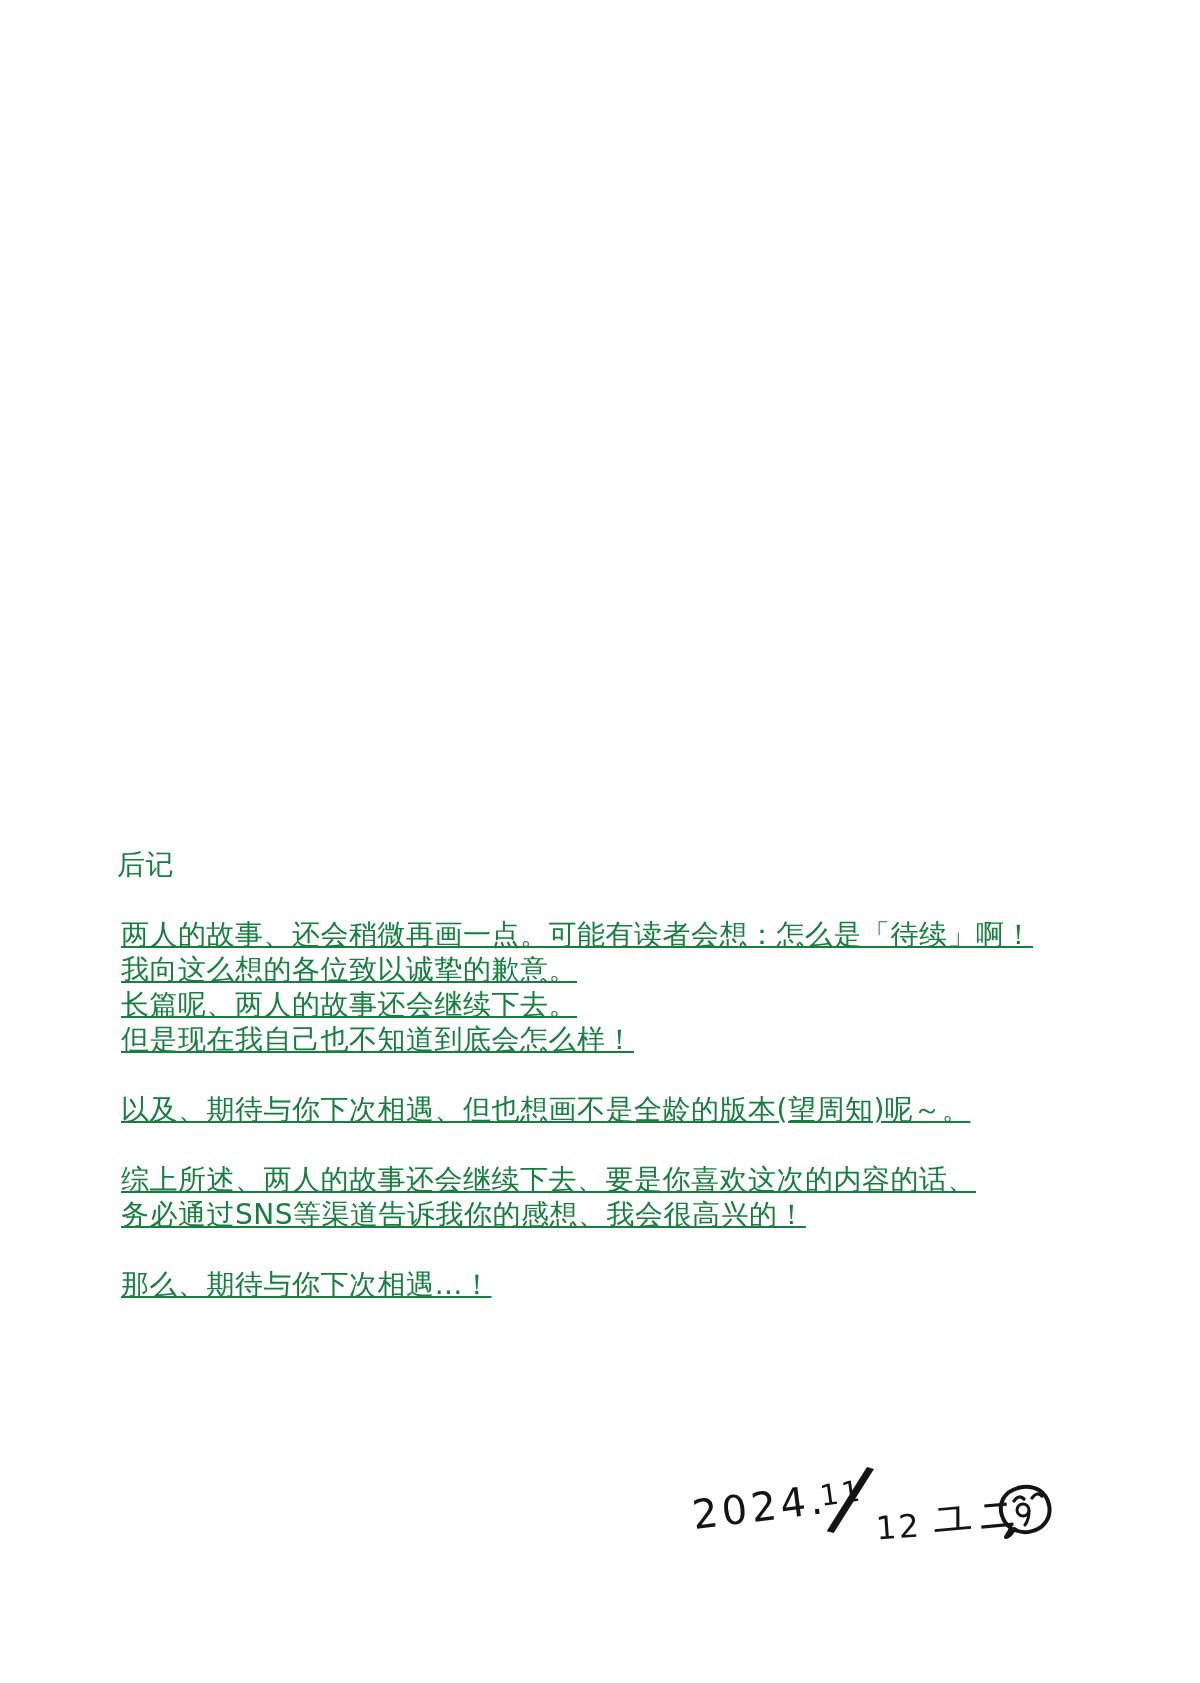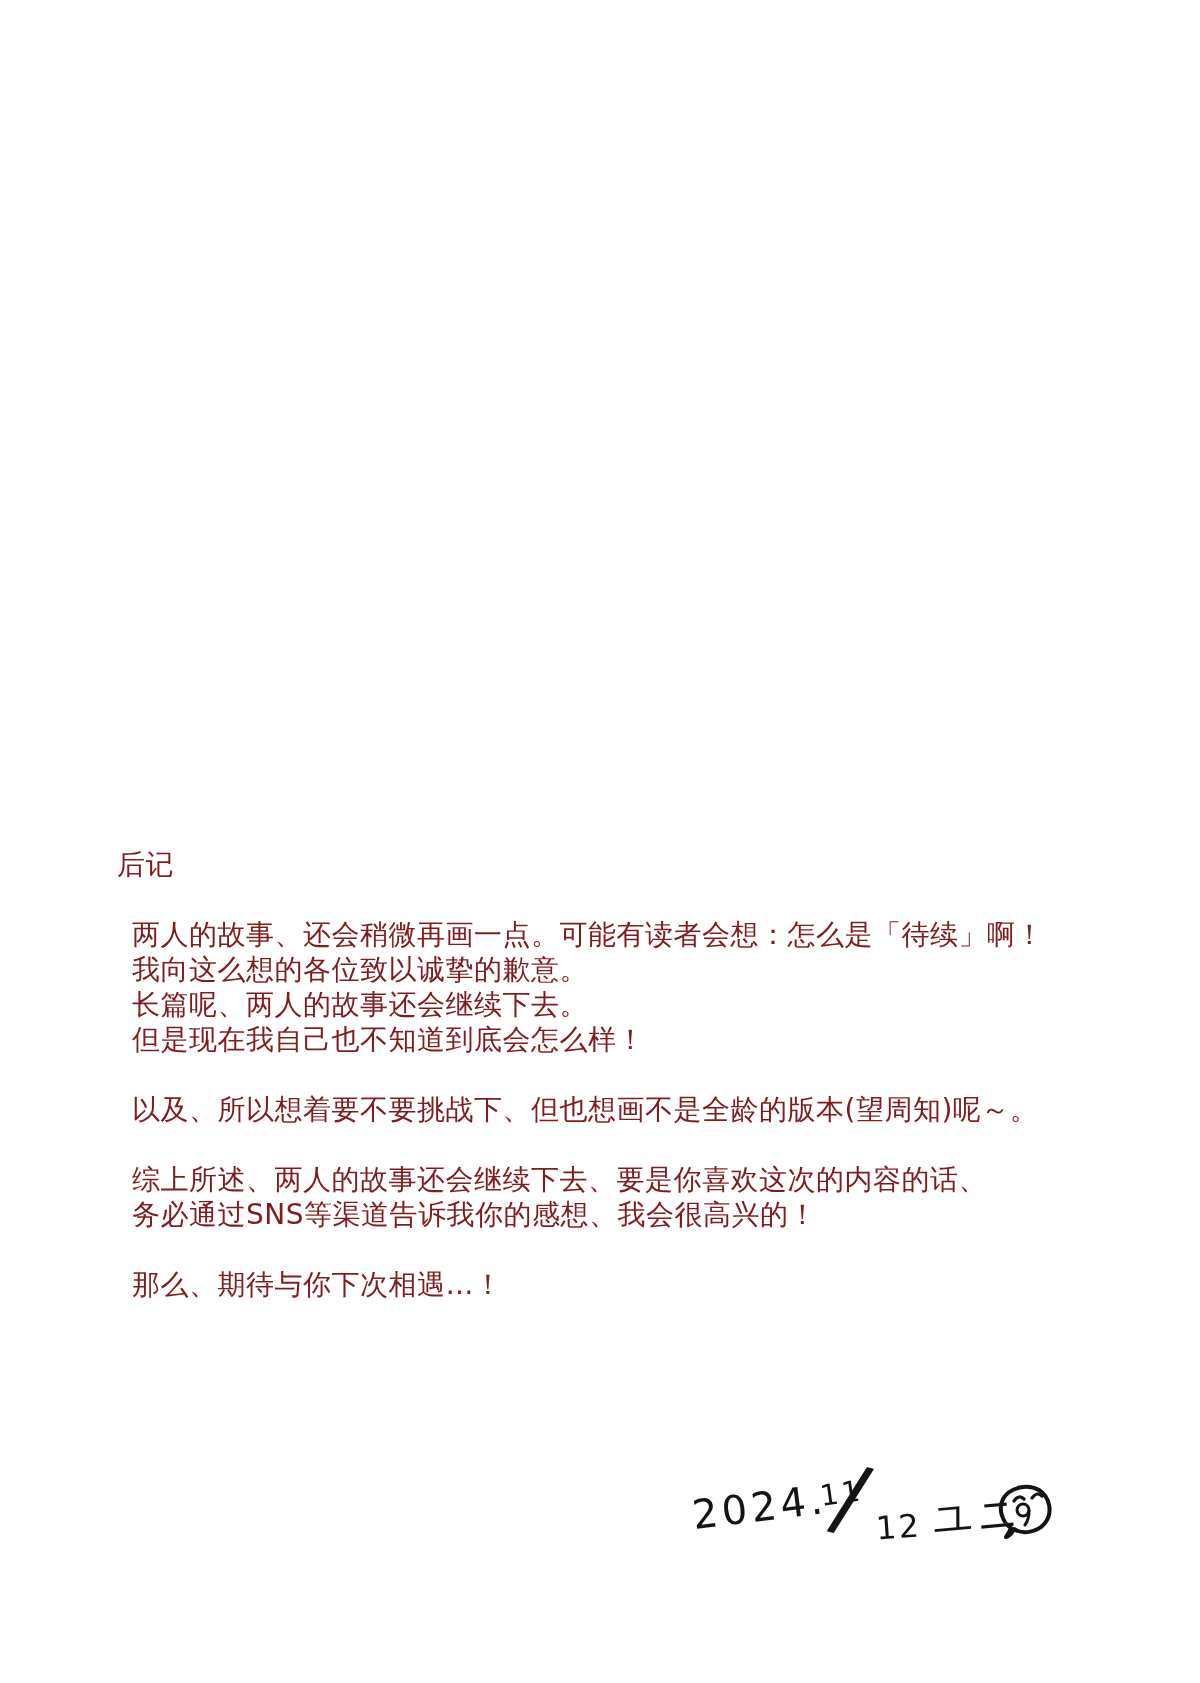--- a/index.html
+++ b/index.html
@@ -22,29 +22,29 @@
   }
   
   .afterword {
     position: absolute;
     left: 117px;
     top: 847px;
     width: 970px;
     font-size: 28px;
     line-height: 35px;
     letter-spacing: 0.5px;
-    color: #7f1d1d;
+    color: #15803d;
   }
   .afterword .title {
     margin: 0 0 35px 0;
     font-size: 28px;
     font-weight: normal;
     line-height: 35px;
   }
-  .para { margin: 15px; }
+  .para { margin: 4px; text-decoration: underline; }
   .para + .para { margin-top: 35px; }
   .line {
     white-space: nowrap;
     min-height: 35px;
   }
   
   .signature {
     position: absolute;
     left: 648px;
     top: 1450px;
@@ -116,21 +116,21 @@
     <h1 class="title">后记</h1>
 
     <div class="para">
       <div class="line">两人的故事、还会稍微再画一点。可能有读者会想：怎么是「待续」啊！</div>
       <div class="line">我向这么想的各位致以诚挚的歉意。</div>
       <div class="line">长篇呢、两人的故事还会继续下去。</div>
       <div class="line">但是现在我自己也不知道到底会怎么样！</div>
     </div>
 
     <div class="para">
-      <div class="line">以及、所以想着要不要挑战下、但也想画不是全龄的版本(望周知)呢～。</div>
+      <div class="line">以及、期待与你下次相遇、但也想画不是全龄的版本(望周知)呢～。</div>
     </div>
 
     <div class="para">
       <div class="line">综上所述、两人的故事还会继续下去、要是你喜欢这次的内容的话、</div>
       <div class="line">务必通过SNS等渠道告诉我你的感想、我会很高兴的！</div>
     </div>
 
     <div class="para">
       <div class="line">那么、期待与你下次相遇…！</div>
     </div>

